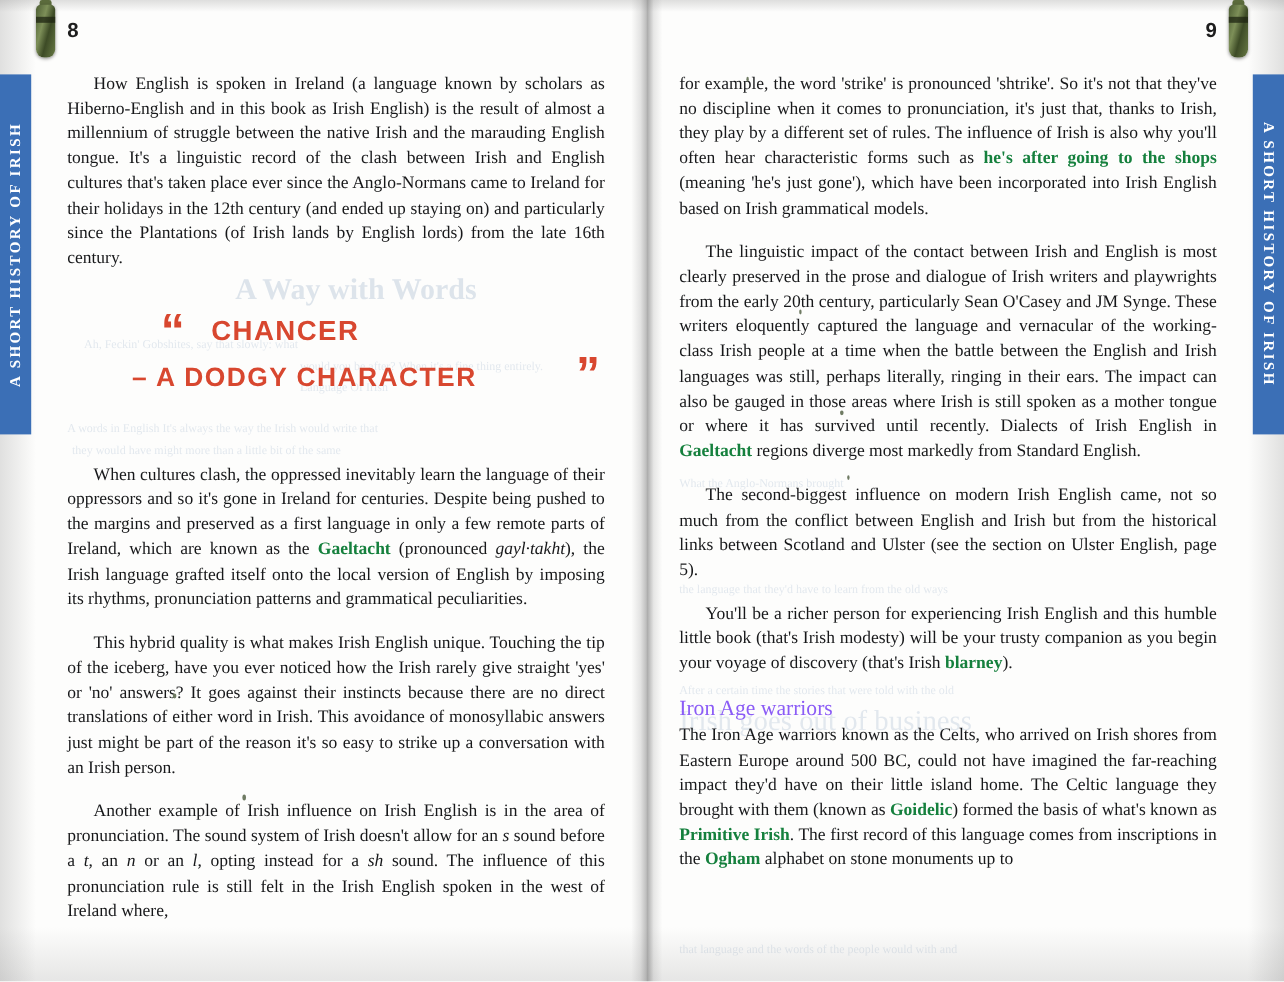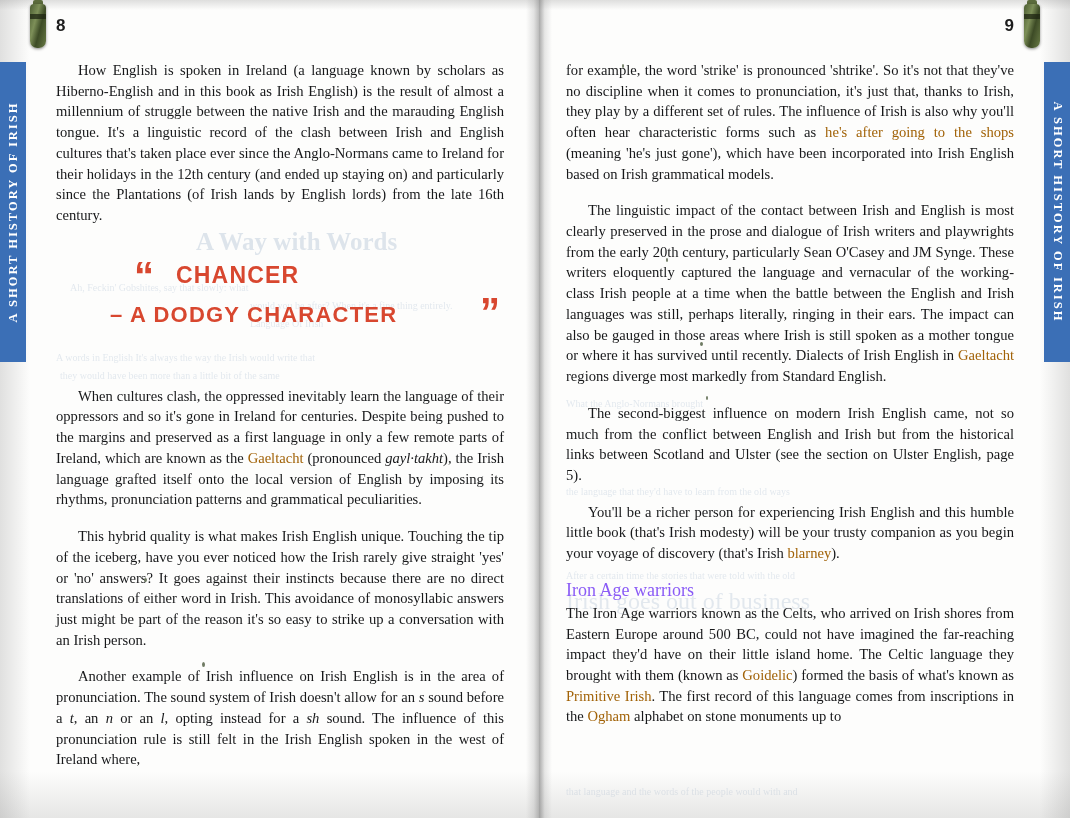--- a/index.html
+++ b/index.html
@@ -127,21 +127,21 @@
     margin: 0;
     font-size: 14.6px;
     line-height: 1.42;
     color: #17181a;
     text-align: justify;
     text-indent: 22px;
     hyphens: auto;
   }
   p.body.noindent { text-indent: 0; }
   p.body + p.body { margin-top: 16px; }
-  .blue { color: #a16207; font-weight: normal; }
+  .blue { color: #15803d; font-weight: bold; }
   .ital { font-style: italic; }
 
   h2.section {
     margin: 16px 0 2px 0;
     font-family: "Liberation Serif", serif;
     font-size: 18px;
     font-weight: normal;
     color: #8b5cf6;
   }
 
@@ -199,21 +199,21 @@
 </head>
 <body>
 
 <div id="book">
 
   <div class="ghost h" style="top:228px; left:196px;">A Way with Words</div>
   <div class="ghost sm" style="top:282px; left:70px;">Ah, Feckin' Gobshites, say that slowly: what</div>
   <div class="ghost sm" style="top:300px; left:250px;">would you be after? When it's a fine thing entirely.</div>
   <div class="ghost sm" style="top:318px; left:250px;">Language Of Irish</div>
   <div class="ghost sm" style="top:352px; left:56px;">A words in English  It's always the way the Irish would write that</div>
-  <div class="ghost sm" style="top:370px; left:60px;">they would have been more than a little bit of the same</div>
+  <div class="ghost sm" style="top:370px; left:60px;">they would have might more than a little bit of the same</div>
 
   <div class="ghost sm" style="top:398px; left:566px;">What the Anglo-Normans brought</div>
   <div class="ghost sm" style="top:486px; left:566px;">the language that they'd have to learn from the old ways</div>
   <div class="ghost big" style="top:588px; left:566px;">Irish goes out of business</div>
   <div class="ghost sm" style="top:570px; left:566px;">After a certain time the stories that were told with the old</div>
   <div class="ghost sm" style="top:786px; left:566px;">that language and the words of the people would with and</div>
 
   <div class="col left">
     <p class="body">How English is spoken in Ireland (a language known by scholars as Hiberno-English and in this book as Irish English) is the result of almost a millennium of struggle between the native Irish and the marauding English tongue. It's a linguistic record of the clash between Irish and English cultures that's taken place ever since the Anglo-Normans came to Ireland for their holidays in the 12th century (and ended up staying on) and particularly since the Plantations (of Irish lands by English lords) from the late 16th century.</p>
 

